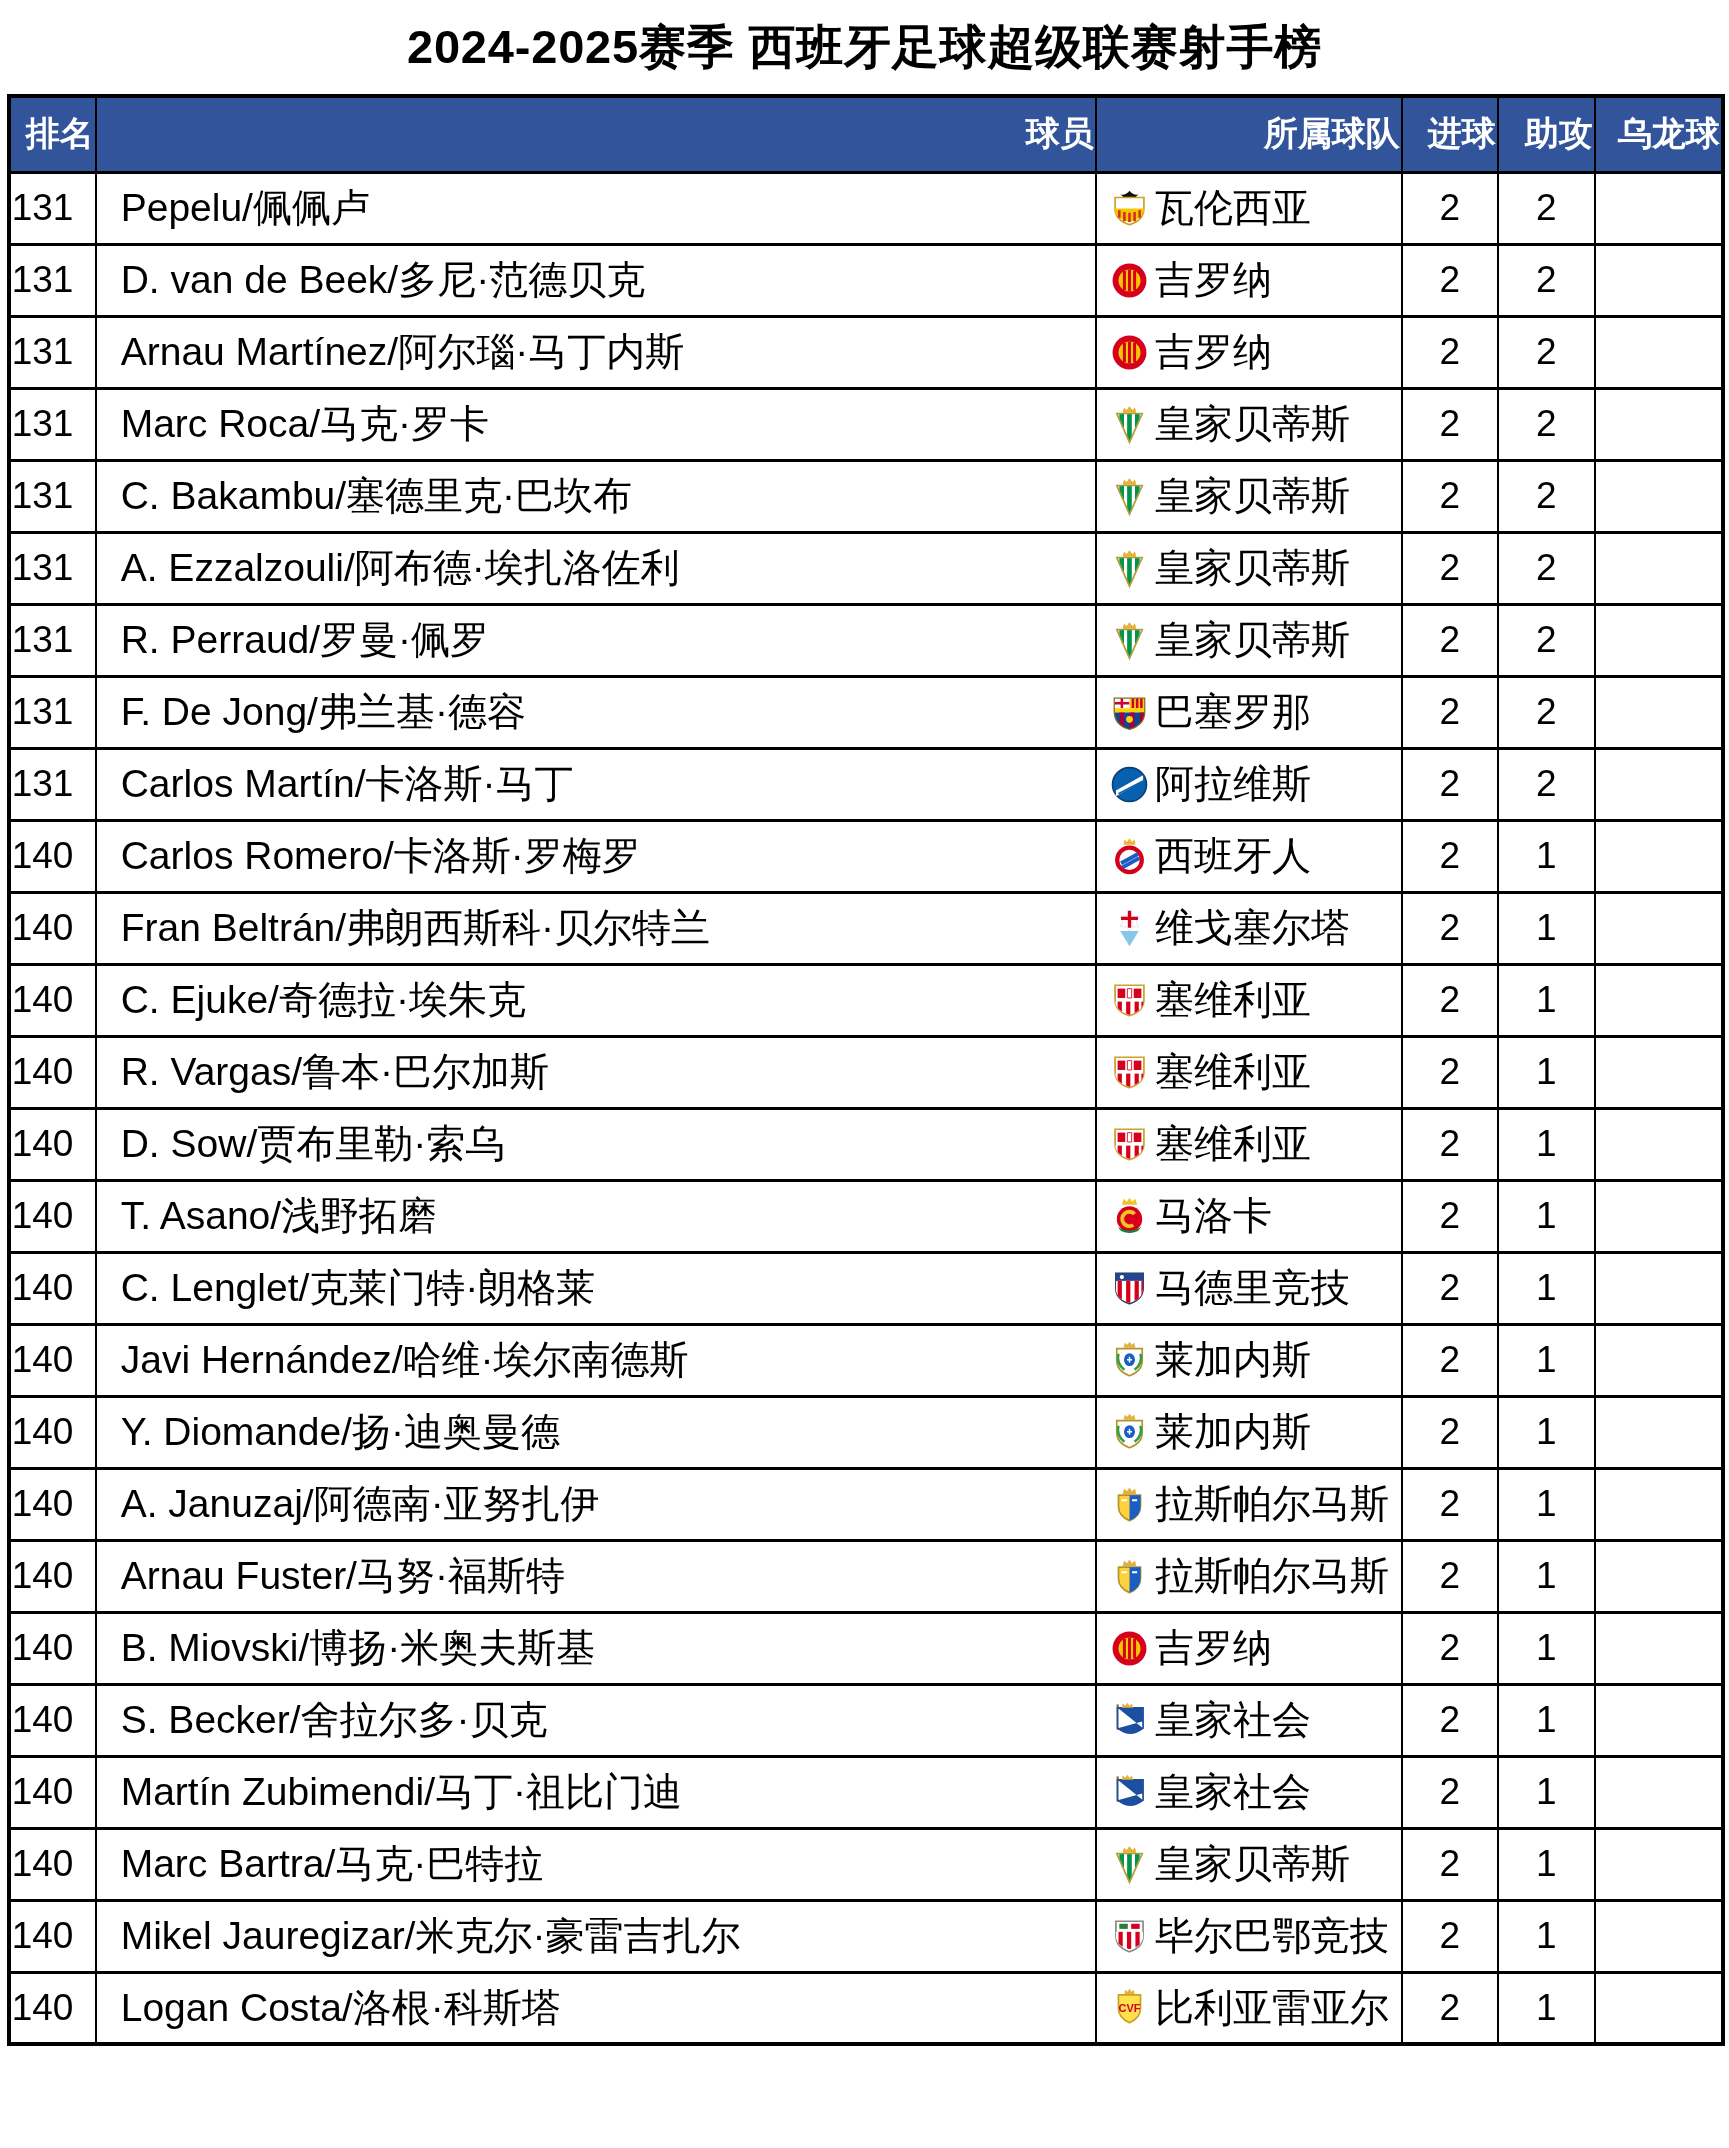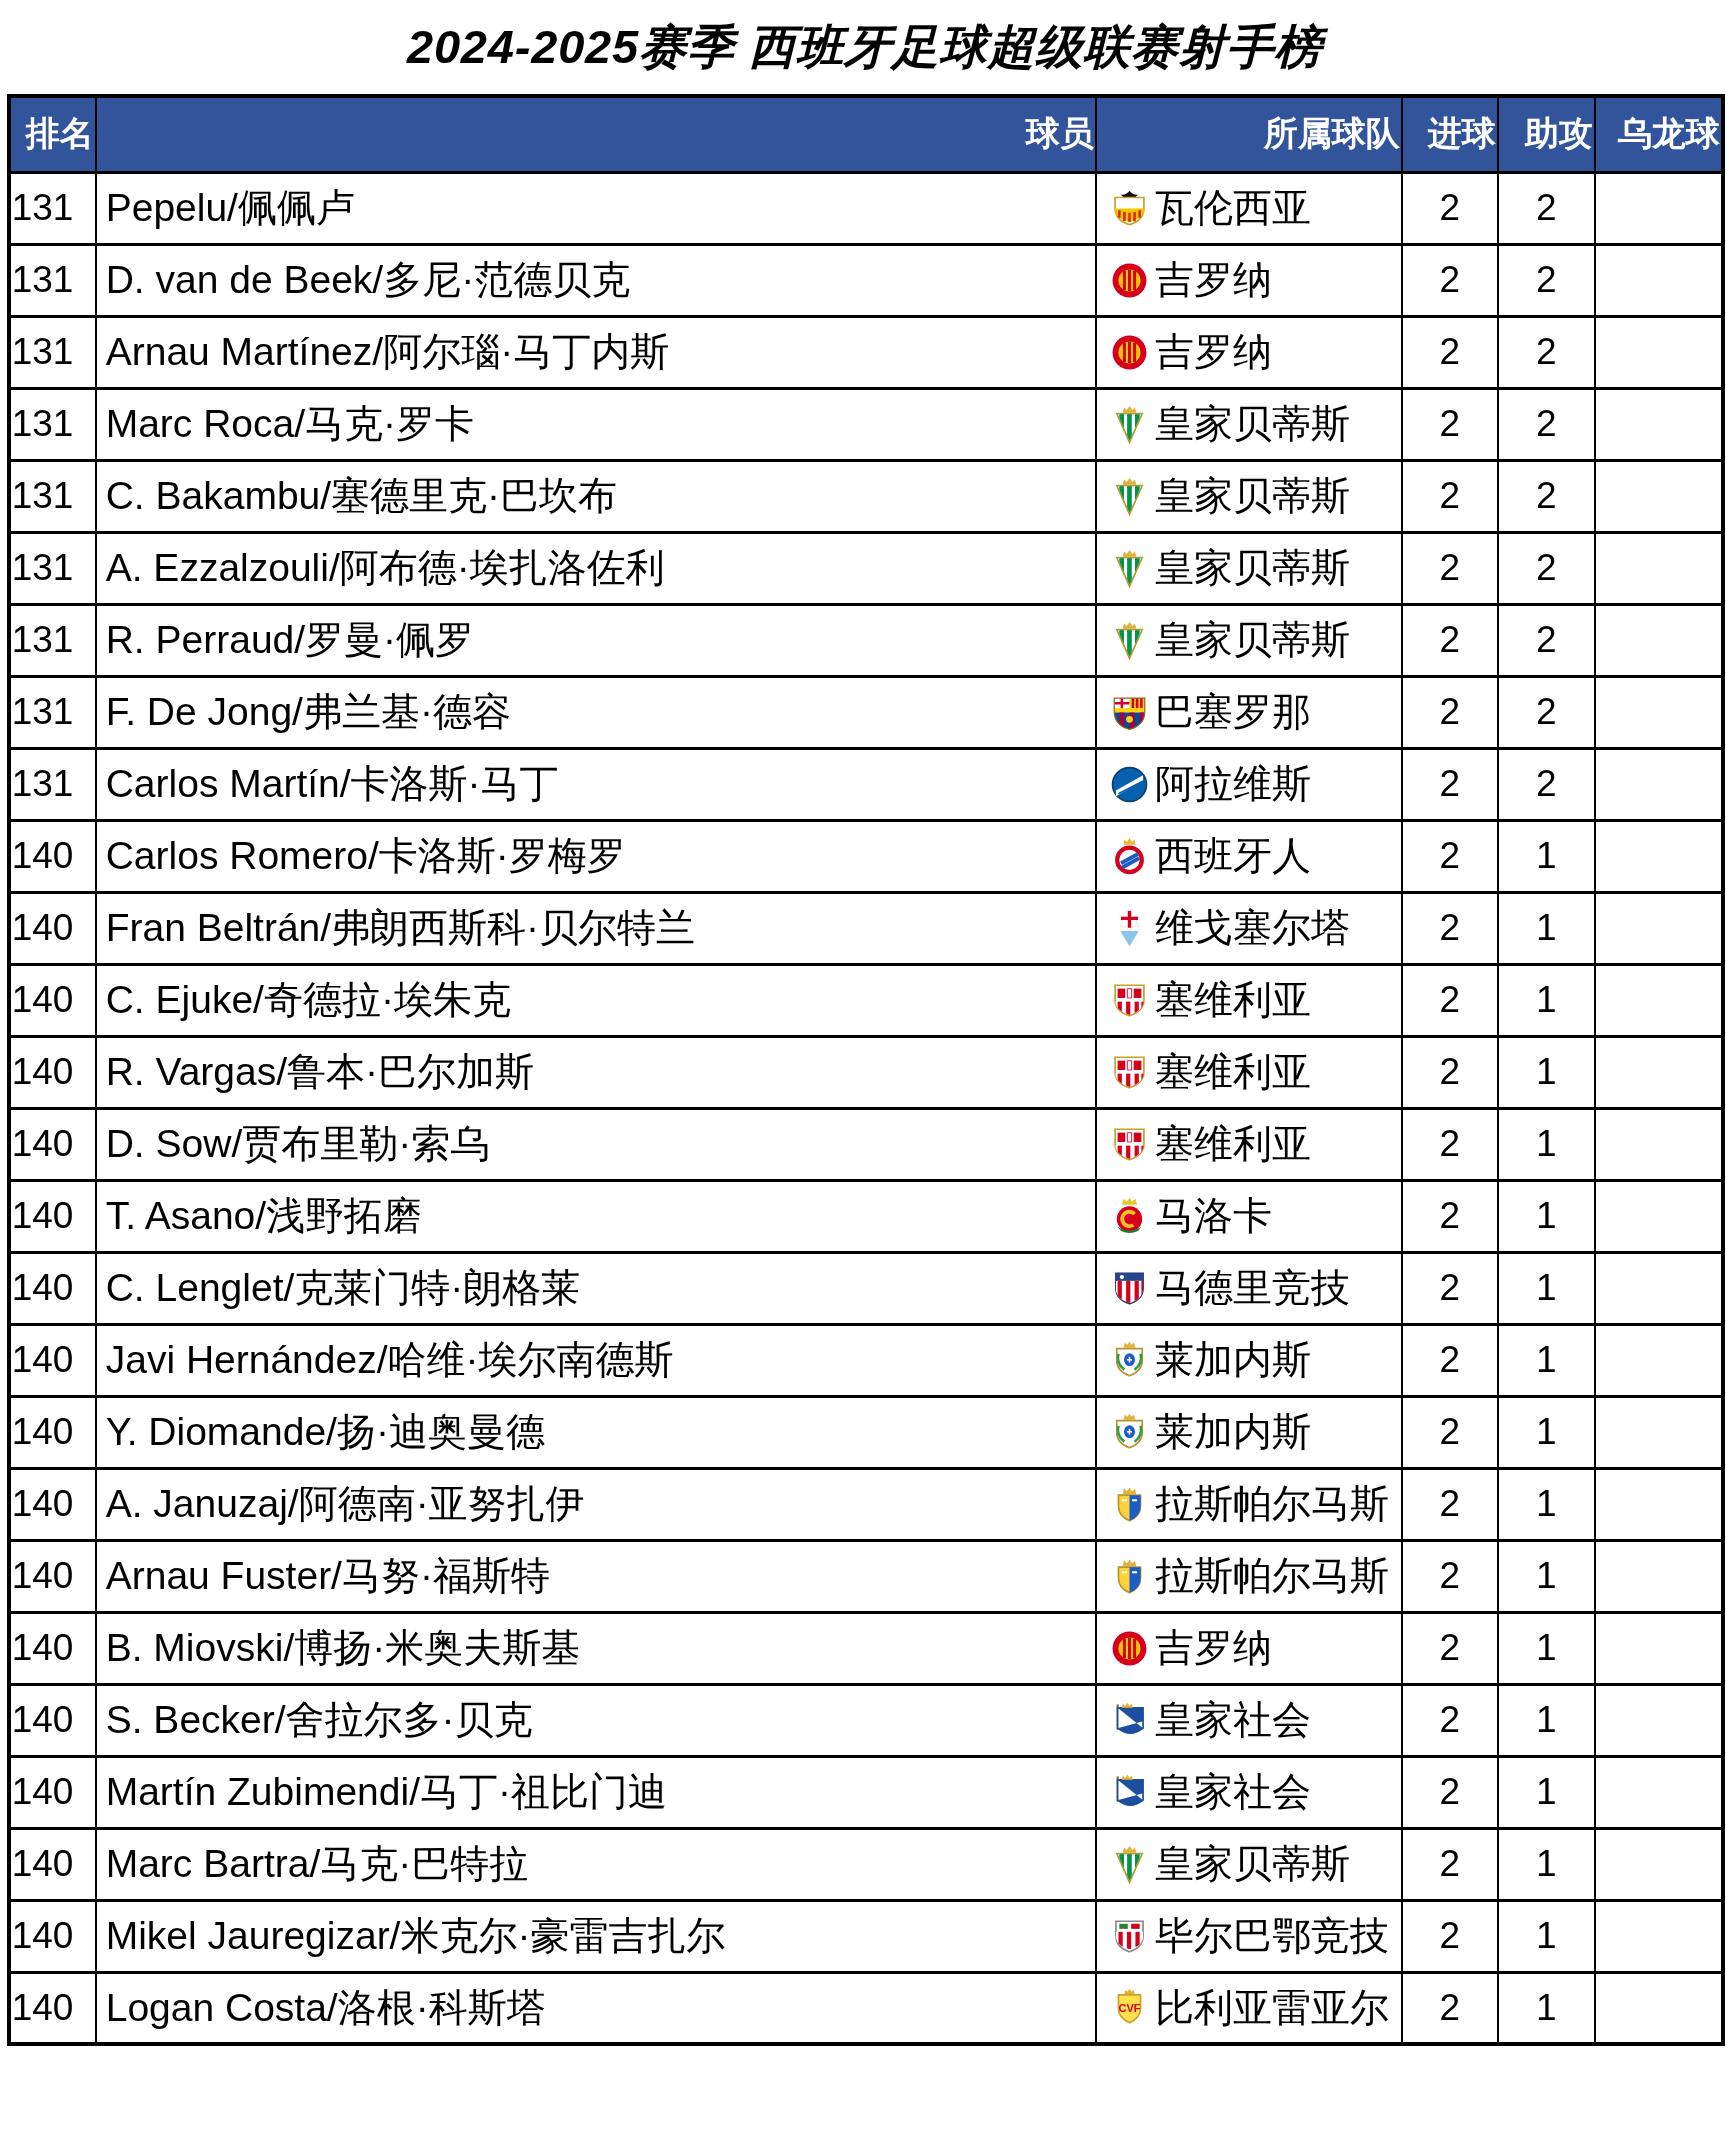--- a/index.html
+++ b/index.html
@@ -3,42 +3,42 @@
 <meta charset="utf-8">
 <style>
   html,body{margin:0;padding:0;}
   body{
     width:1729px;height:2148px;background:#ffffff;overflow:hidden;
     font-family:"Liberation Sans","DejaVu Sans",sans-serif;
     color:#000;
   }
   .page-title{
     height:94px;display:flex;align-items:center;justify-content:center;
-    font-size:47px;font-weight:bold;letter-spacing:0.8px;color:#000;font-style:italic;
+    font-size:47px;font-weight:bold;letter-spacing:0.8px;color:#000;
   }
   table.scorers{
     border-collapse:collapse;table-layout:fixed;
     margin-left:6.7px;width:1716px;
     border:4.2px solid var(--border,#000);
   }
   th,td{
     border-left:2.5px solid var(--border,#000);
     border-right:2.5px solid var(--border,#000);
     border-top:3.4px solid var(--border,#000);
     border-bottom:3.4px solid var(--border,#000);
     overflow:hidden;white-space:nowrap;box-sizing:border-box;
     vertical-align:middle;background:#fff;
   }
   thead th{
     background:var(--header-bg,#32549B);color:var(--header-text,#fff);
     font-size:34px;font-weight:bold;height:76px;text-align:right;
   }
   tbody td{height:72px;font-size:39px;}
   td.c-rank{text-align:left;font-size:37px;}
-  td.c-player{text-align:left;padding-left:9px;}
+  td.c-player{text-align:left;padding-left:24px;}
   td.c-team{padding-left:13.4px;}
   .team-inner{display:flex;align-items:center;gap:6px;}
   .crest{width:39px;height:39px;flex:0 0 39px;display:inline-flex;text-align:center;}
   .crest svg{width:39px;height:39px;display:block;}
   td.c-num{text-align:center;font-size:37px;}
   td.c-own{text-align:center;}
 </style>
 </head>
 <body>
 

